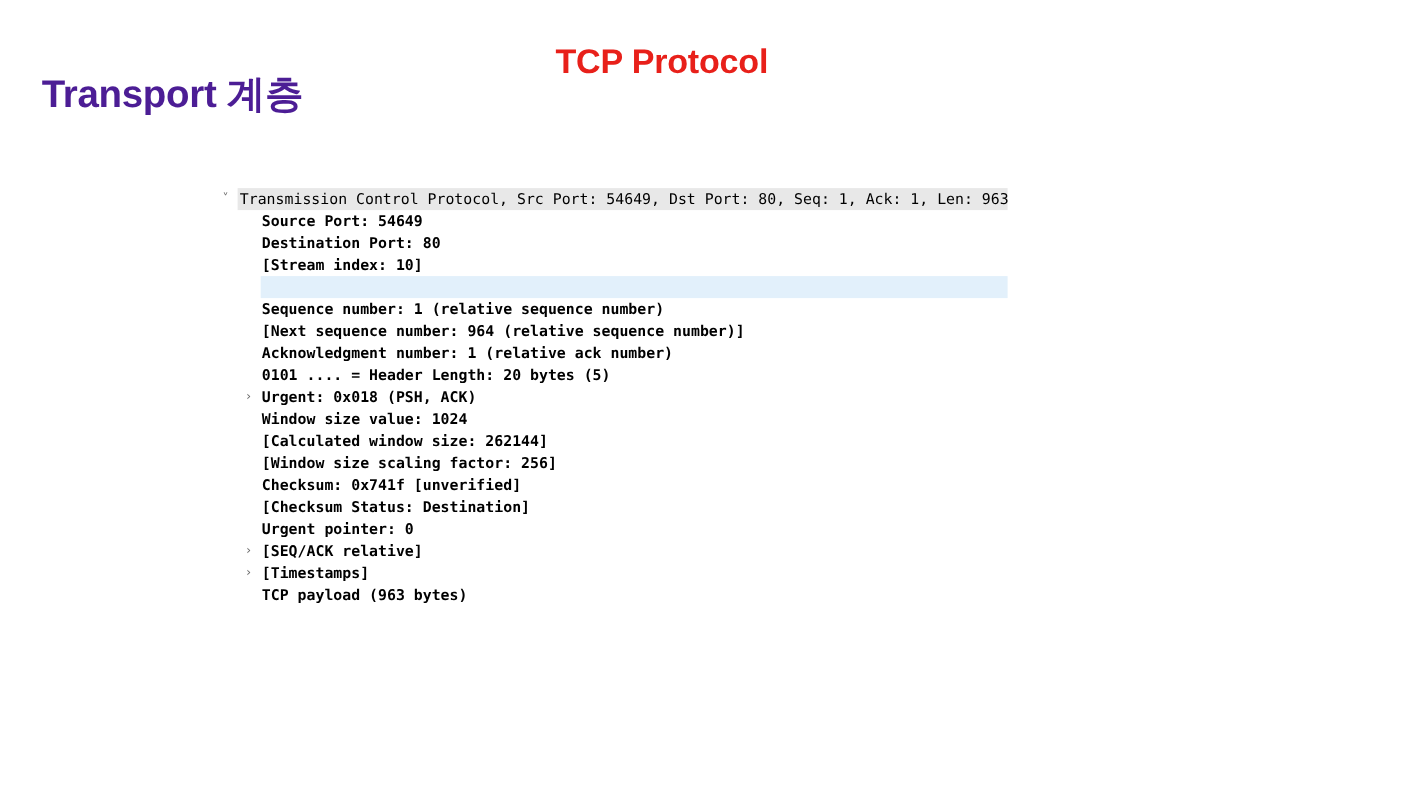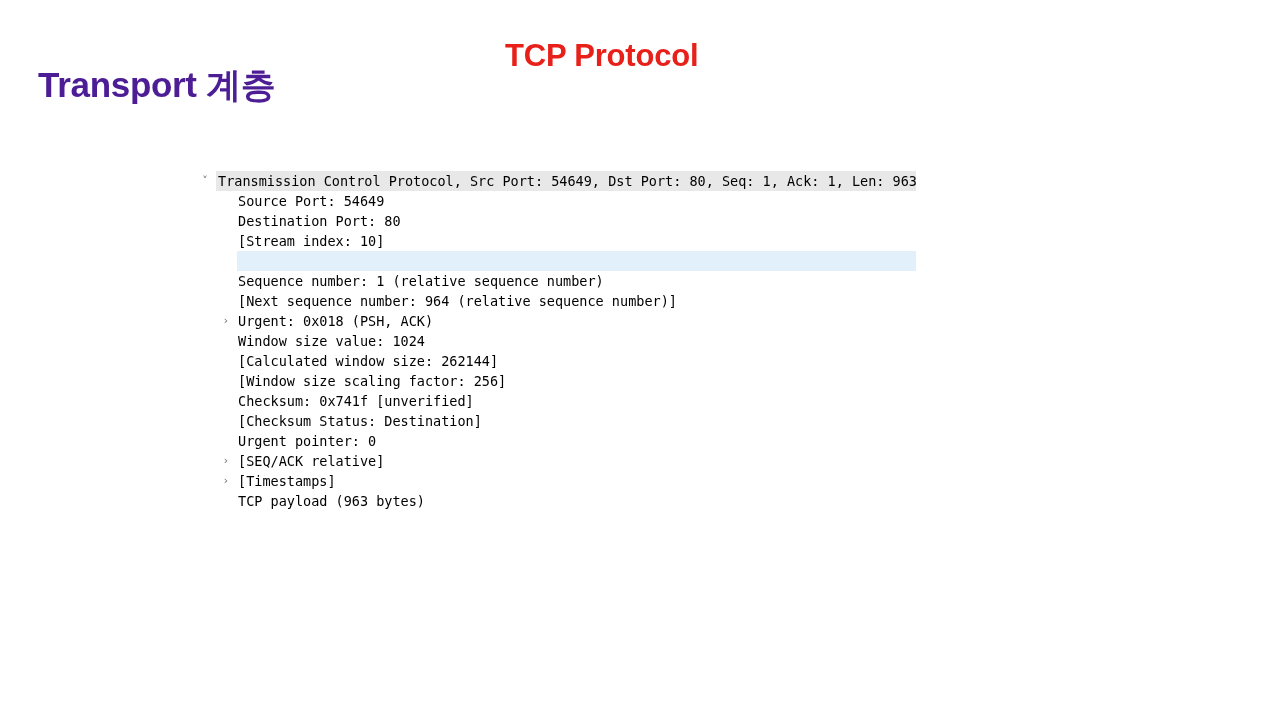--- a/index.html
+++ b/index.html
@@ -85,37 +85,39 @@
   }
   .twisty.root-twisty { left: 2px; }
   .twisty.child-twisty { left: 23px; }
   .row-label {
     position: relative;
     z-index: 1;
     display: inline-block;
     text-align: right;
   }
   .tree-row.root .row-label { padding-left: 22px; }
-  .tree-row.child .row-label { padding-left: 42px; }
+  .tree-row.child .row-label { padding-left: 42px; font-weight: bold; }
 </style>
 </head>
 <body>
 
 <div class="slide-title">Transport 계층</div>
 
 <div class="slide-subtitle">TCP Protocol</div>
 
 <div class="packet-tree">
     <div class="tree-row root"><span class="band"></span><span class="twisty root-twisty">˅</span><span class="row-label">Transmission Control Protocol, Src Port: 54649, Dst Port: 80, Seq: 1, Ack: 1, Len: 963</span></div>
     <div class="tree-row child"><span class="row-label">Source Port: 54649</span></div>
     <div class="tree-row child"><span class="row-label">Destination Port: 80</span></div>
     <div class="tree-row child"><span class="row-label">[Stream index: 10]</span></div>
     <div class="tree-row child selected"><span class="band"></span></div>
     <div class="tree-row child"><span class="row-label">Sequence number: 1    (relative sequence number)</span></div>
     <div class="tree-row child"><span class="row-label">[Next sequence number: 964    (relative sequence number)]</span></div>
+    <div class="tree-row child"><span class="row-label">Acknowledgment number: 1    (relative ack number)</span></div>
+    <div class="tree-row child"><span class="row-label">0101 .... = Header Length: 20 bytes (5)</span></div>
     <div class="tree-row child"><span class="twisty child-twisty">›</span><span class="row-label">Urgent: 0x018 (PSH, ACK)</span></div>
     <div class="tree-row child"><span class="row-label">Window size value: 1024</span></div>
     <div class="tree-row child"><span class="row-label">[Calculated window size: 262144]</span></div>
     <div class="tree-row child"><span class="row-label">[Window size scaling factor: 256]</span></div>
     <div class="tree-row child"><span class="row-label">Checksum: 0x741f [unverified]</span></div>
     <div class="tree-row child"><span class="row-label">[Checksum Status: Destination]</span></div>
     <div class="tree-row child"><span class="row-label">Urgent pointer: 0</span></div>
     <div class="tree-row child"><span class="twisty child-twisty">›</span><span class="row-label">[SEQ/ACK relative]</span></div>
     <div class="tree-row child"><span class="twisty child-twisty">›</span><span class="row-label">[Timestamps]</span></div>
     <div class="tree-row child"><span class="row-label">TCP payload (963 bytes)</span></div>

